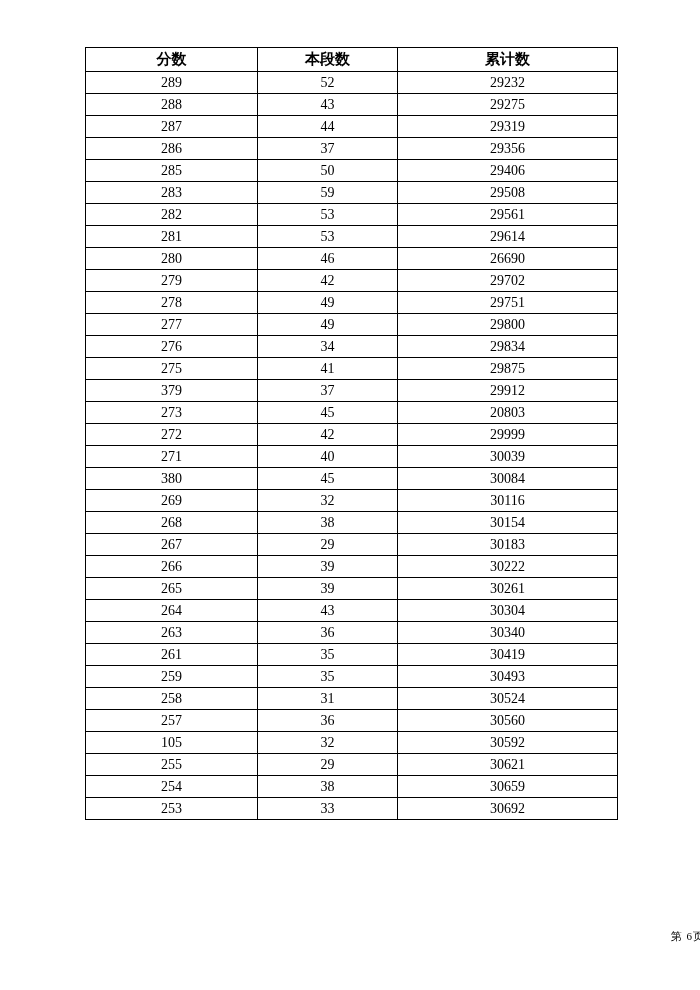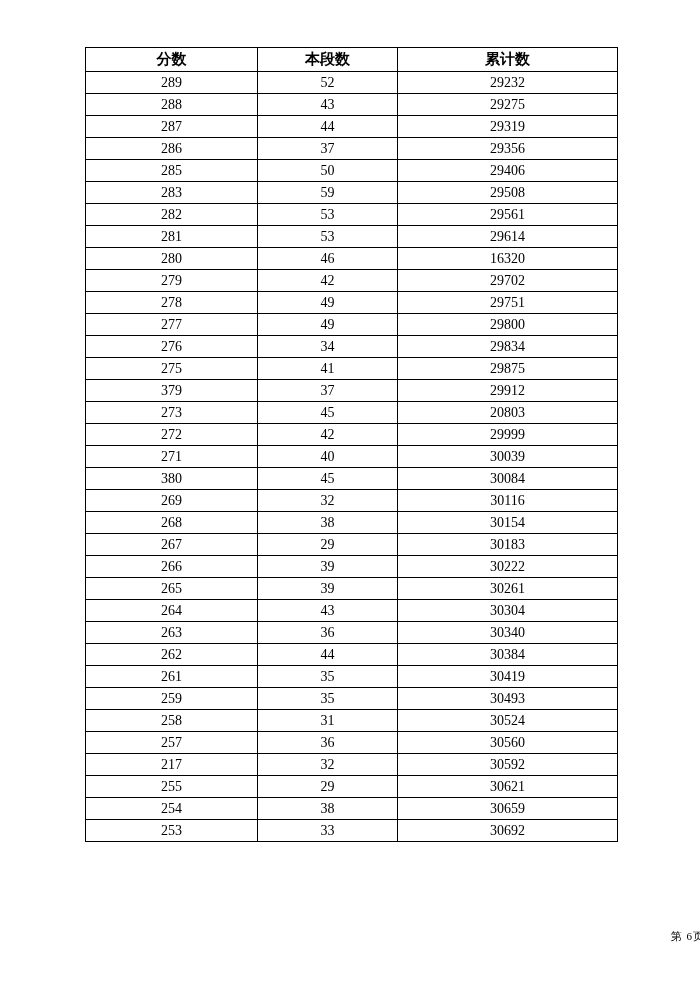--- a/index.html
+++ b/index.html
@@ -104,21 +104,21 @@
         <td>29561</td>
       </tr>
       <tr>
         <td>281</td>
         <td>53</td>
         <td>29614</td>
       </tr>
       <tr>
         <td>280</td>
         <td>46</td>
-        <td>16320</td>
+        <td>26690</td>
       </tr>
       <tr>
         <td>279</td>
         <td>42</td>
         <td>29702</td>
       </tr>
       <tr>
         <td>278</td>
         <td>49</td>
         <td>29751</td>
@@ -192,46 +192,41 @@
         <td>264</td>
         <td>43</td>
         <td>30304</td>
       </tr>
       <tr>
         <td>263</td>
         <td>36</td>
         <td>30340</td>
       </tr>
       <tr>
-        <td>262</td>
-        <td>44</td>
-        <td>30384</td>
-      </tr>
-      <tr>
         <td>261</td>
         <td>35</td>
         <td>30419</td>
       </tr>
       <tr>
         <td>259</td>
         <td>35</td>
         <td>30493</td>
       </tr>
       <tr>
         <td>258</td>
         <td>31</td>
         <td>30524</td>
       </tr>
       <tr>
         <td>257</td>
         <td>36</td>
         <td>30560</td>
       </tr>
       <tr>
-        <td>217</td>
+        <td>105</td>
         <td>32</td>
         <td>30592</td>
       </tr>
       <tr>
         <td>255</td>
         <td>29</td>
         <td>30621</td>
       </tr>
       <tr>
         <td>254</td>

